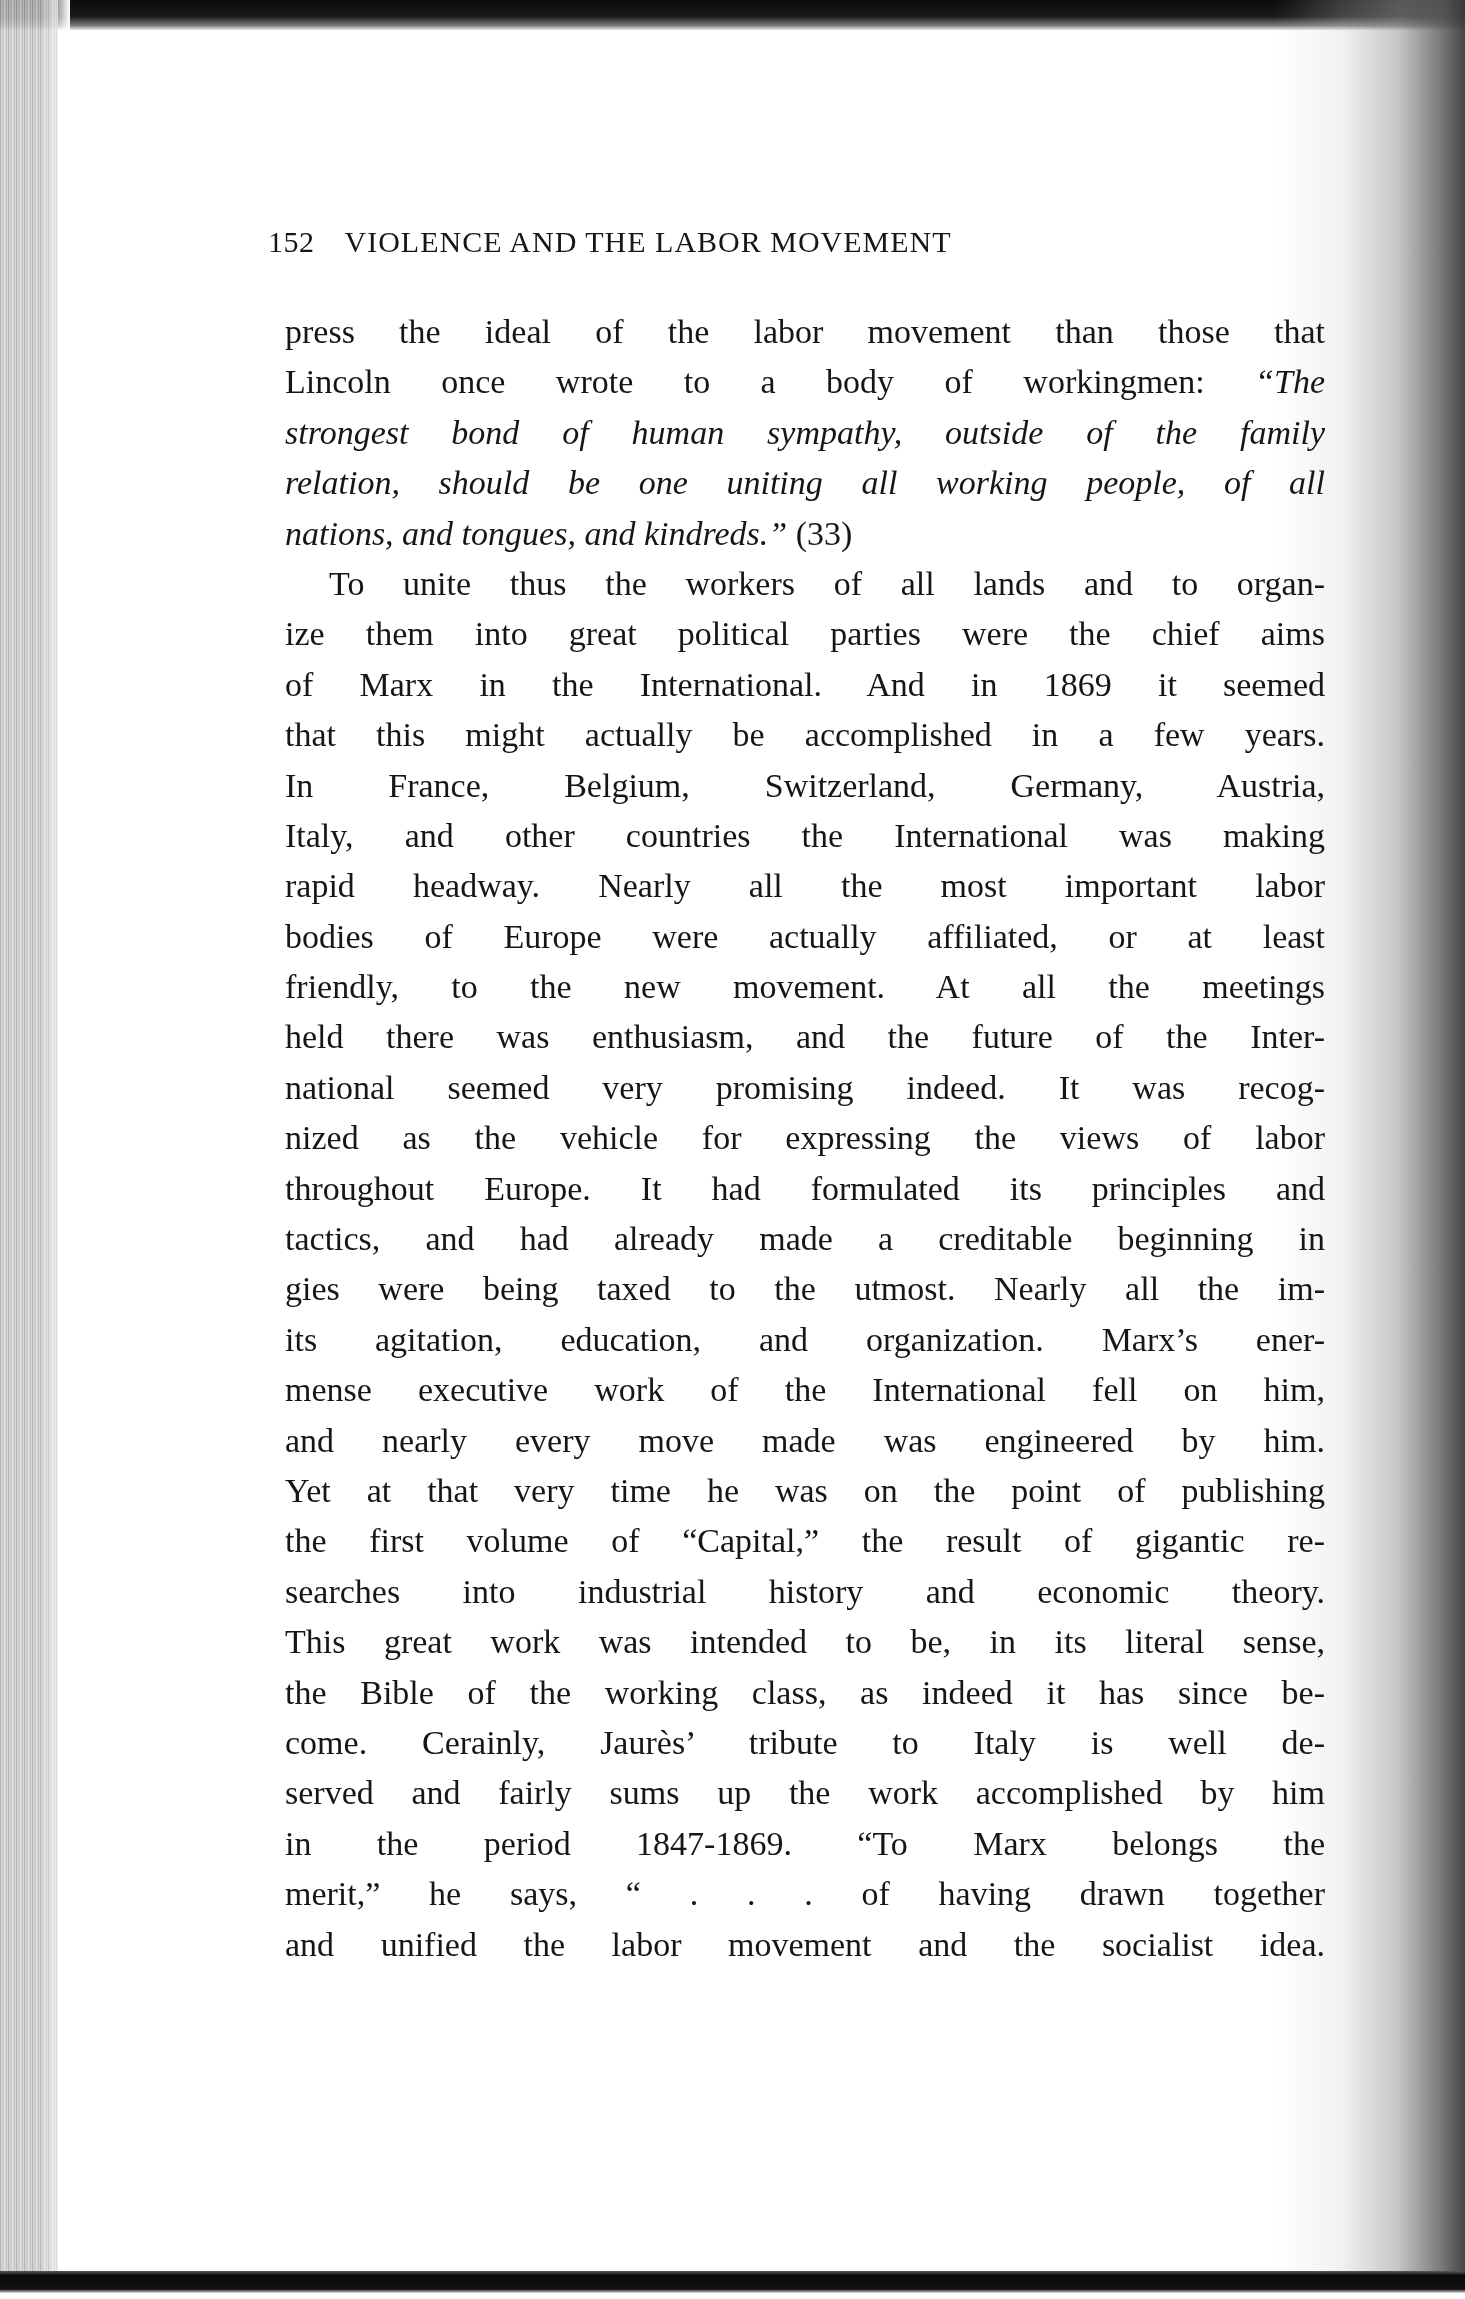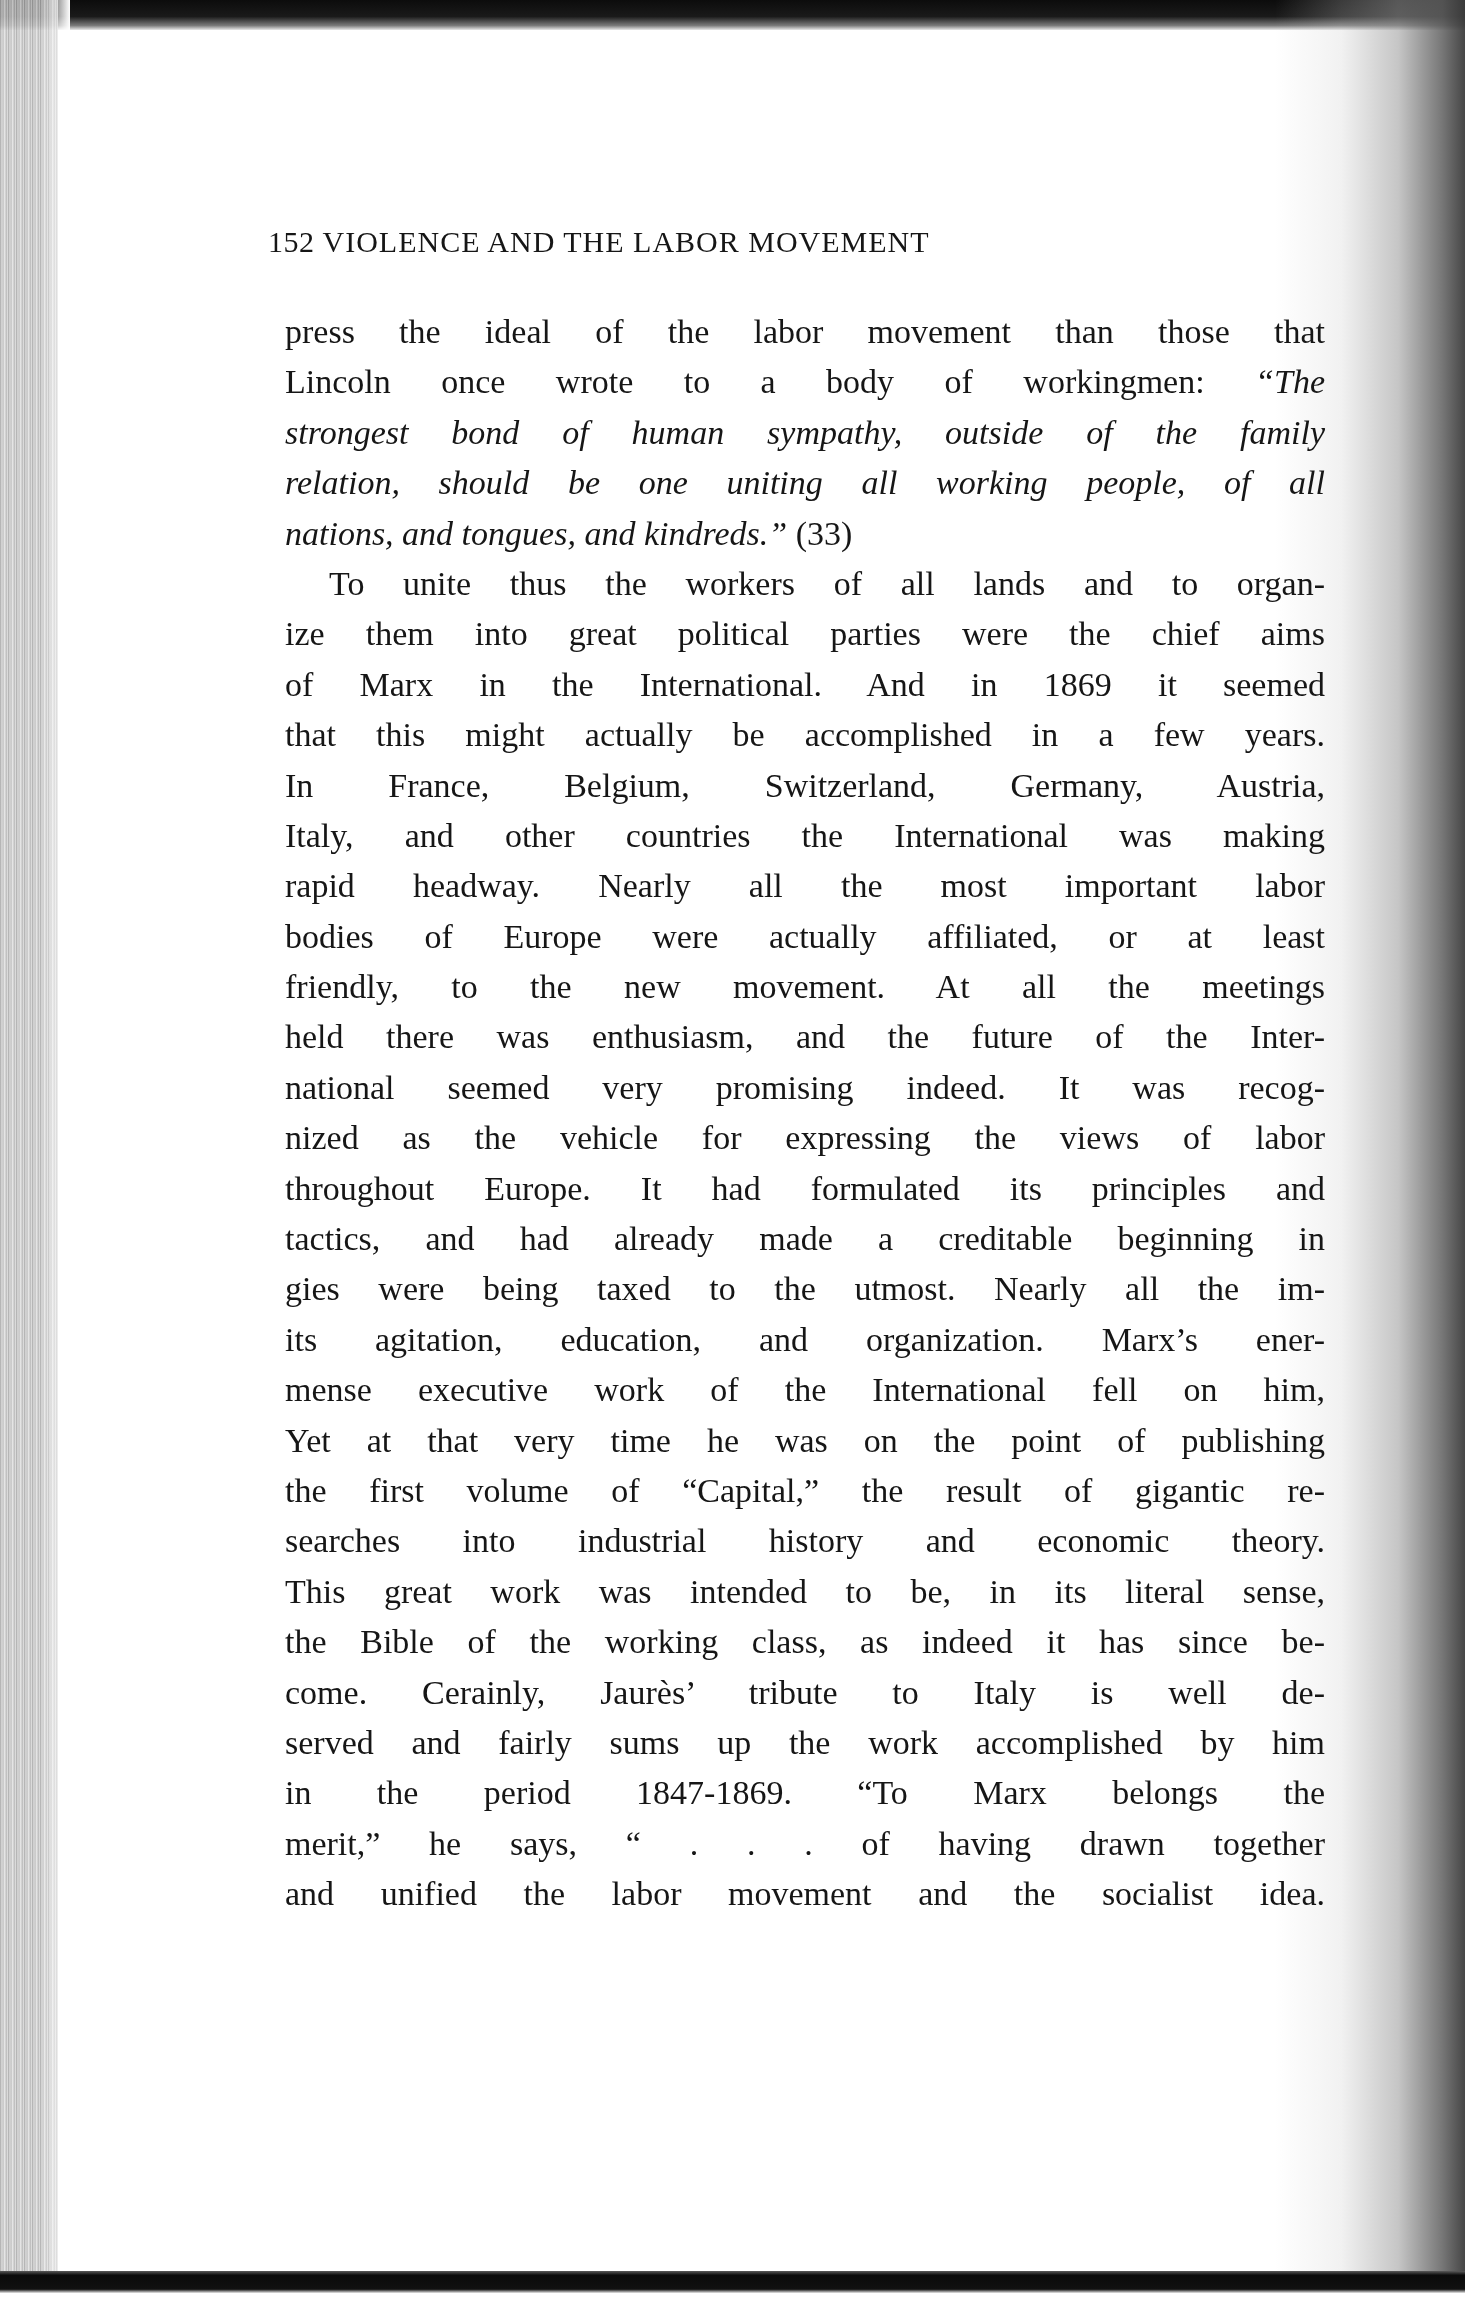--- a/index.html
+++ b/index.html
@@ -36,21 +36,21 @@
       rgba(150,150,150,0.55) 65%,
       rgba(95,95,95,0.85) 88%,
       rgba(60,60,60,0.95) 100%);
   }
   .running-head {
     position:absolute; left:268px; top:222px; width:1040px;
     font-size:30px; letter-spacing:0.5px; line-height:40px;
     white-space:nowrap;
   }
   .page-number {
-    display:inline-block; margin-right:8px; font-size:30px;
+    display:inline-block; margin-right:30px; font-size:30px;
   }
   .running-title { letter-spacing:1px; }
   .body-text {
     position:absolute; left:285px; top:307px; width:1040px;
     font-size:34px; line-height:50.4px;
   }
   .line {
     display:block; height:50.4px; white-space:nowrap;
     text-align:justify; text-align-last:justify;
   }
@@ -87,20 +87,21 @@
   <span class="line"><span>bodies of Europe were actually affiliated, or at least</span></span>
   <span class="line"><span>friendly, to the new movement.  At all the meetings</span></span>
   <span class="line"><span>held there was enthusiasm, and the future of the Inter-</span></span>
   <span class="line"><span>national seemed very promising indeed.  It was recog-</span></span>
   <span class="line"><span>nized as the vehicle for expressing the views of labor</span></span>
   <span class="line"><span>throughout Europe.  It had formulated its principles and</span></span>
   <span class="line"><span>tactics, and had already made a creditable beginning in</span></span>
   <span class="line"><span>gies were being taxed to the utmost.  Nearly all the im-</span></span>
   <span class="line"><span>its agitation, education, and organization.  Marx’s ener-</span></span>
   <span class="line"><span>mense executive work of the International fell on him,</span></span>
+  <span class="line"><span>and nearly every move made was engineered by him.</span></span>
   <span class="line"><span>Yet at that very time he was on the point of publishing</span></span>
   <span class="line"><span>the first volume of “Capital,” the result of gigantic re-</span></span>
   <span class="line"><span>searches into industrial history and economic theory.</span></span>
   <span class="line"><span>This great work was intended to be, in its literal sense,</span></span>
   <span class="line"><span>the Bible of the working class, as indeed it has since be-</span></span>
   <span class="line"><span>come.  Cerainly, Jaurès’ tribute to Italy is well de-</span></span>
   <span class="line"><span>served and fairly sums up the work accomplished by him</span></span>
   <span class="line"><span>in the period 1847-1869.  “To Marx belongs the</span></span>
   <span class="line"><span>merit,” he says, “ . . . of having drawn together</span></span>
   <span class="line"><span>and unified the labor movement and the socialist idea.</span></span>

